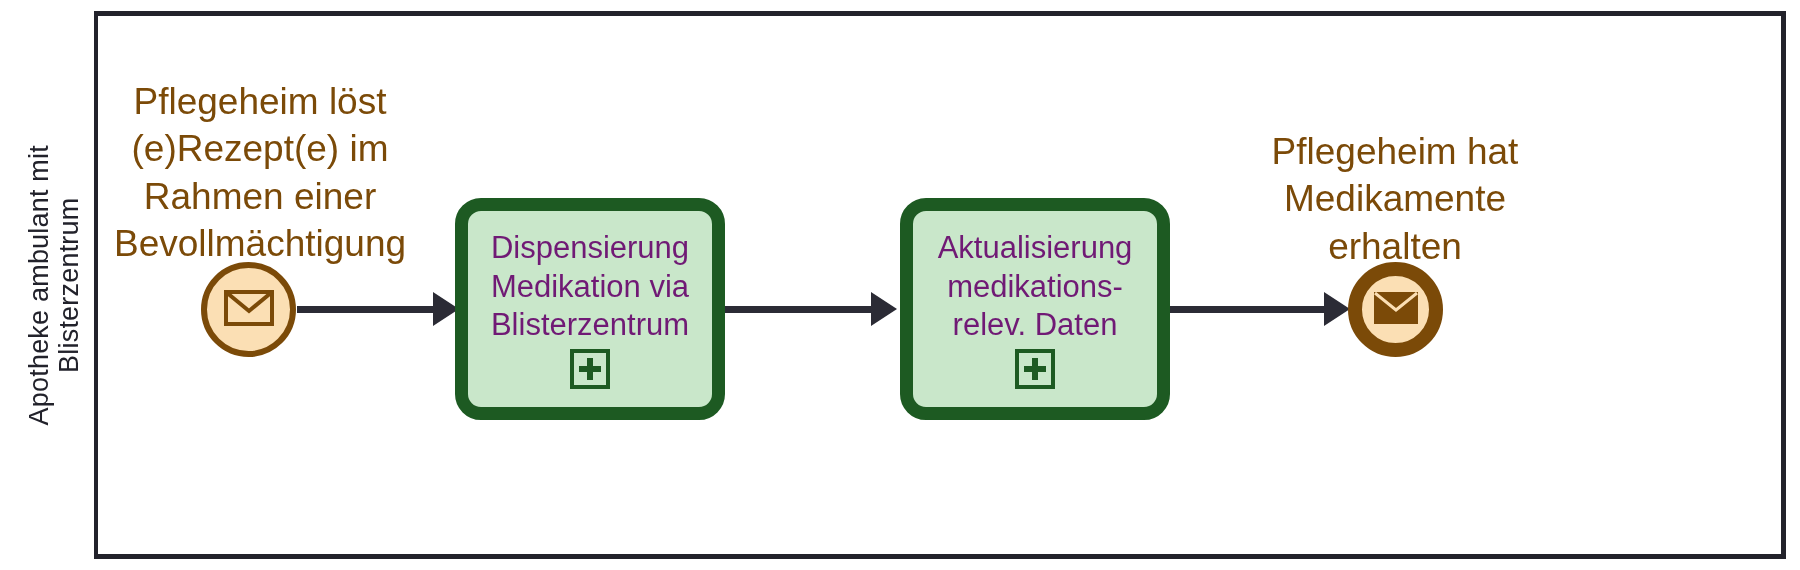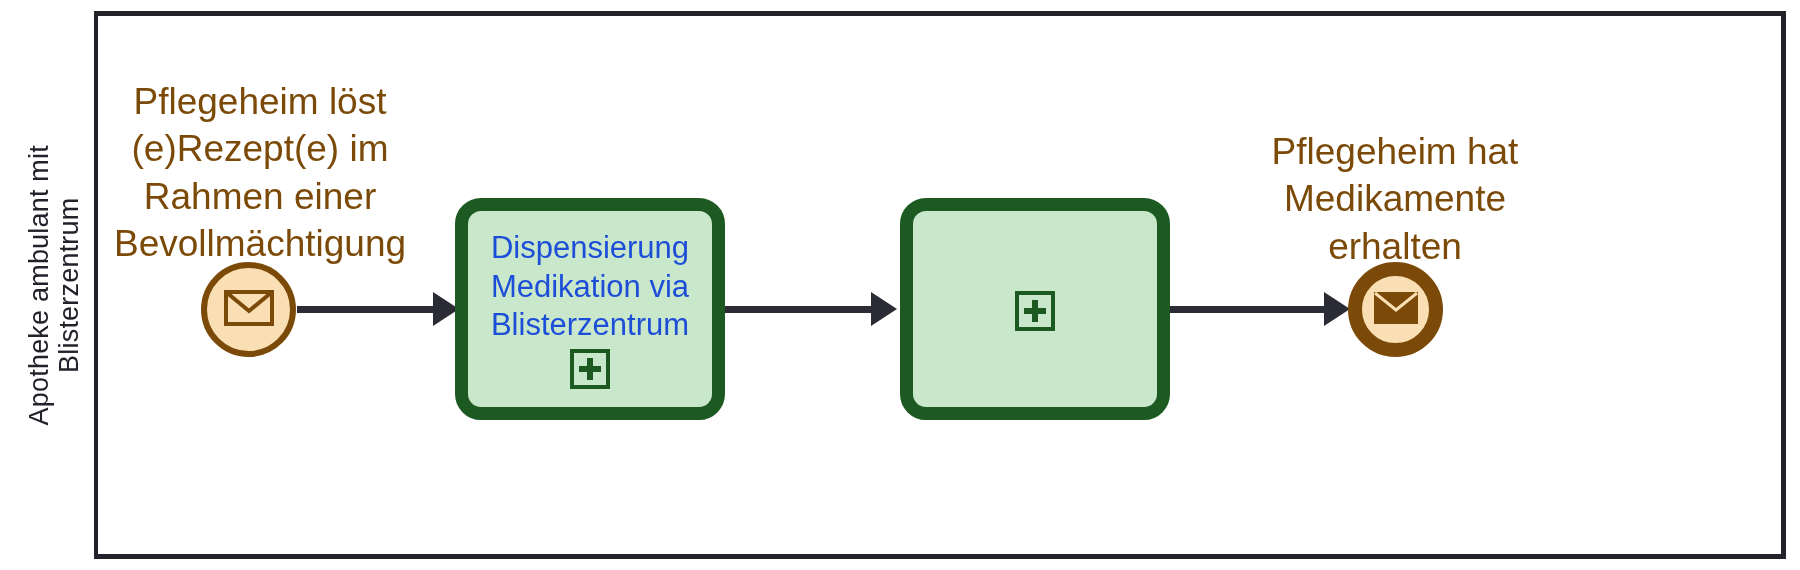--- a/index.html
+++ b/index.html
@@ -90,21 +90,21 @@
     box-sizing: border-box;
     background: #c9e7ca;
     border: 13px solid #1d5a22;
     border-radius: 26px;
     display: flex;
     flex-direction: column;
     align-items: center;
     justify-content: center;
   }
   .task-label {
-    color: #1d4ed8;
+    color: #701a75;
     font-size: 31px;
     line-height: 1.24;
     text-align: center;
     white-space: pre-line;
   }
   .marker-plus {
     width: 40px;
     height: 40px;
     margin-top: 4px;
     position: relative;
@@ -183,20 +183,23 @@
     <div class="task-label">Dispensierung
 Medikation via
 Blisterzentrum</div>
     <div class="marker-plus"></div>
   </div>
 
   <div class="flow" style="left:725px; top:306px; width:150px;"></div>
   <div class="flow-head" style="left:871px; top:292px;"></div>
 
   <div class="task" style="left:900px; top:198px; width:270px; height:222px;">
+    <div class="task-label">Aktualisierung
+medikations-
+relev. Daten</div>
     <div class="marker-plus"></div>
   </div>
 
   <div class="flow" style="left:1170px; top:306px; width:158px;"></div>
   <div class="flow-head" style="left:1324px; top:292px;"></div>
 
   <div class="event-label" style="left:1270px; top:128px; width:250px;">Pflegeheim hat
 Medikamente
 erhalten</div>
 

